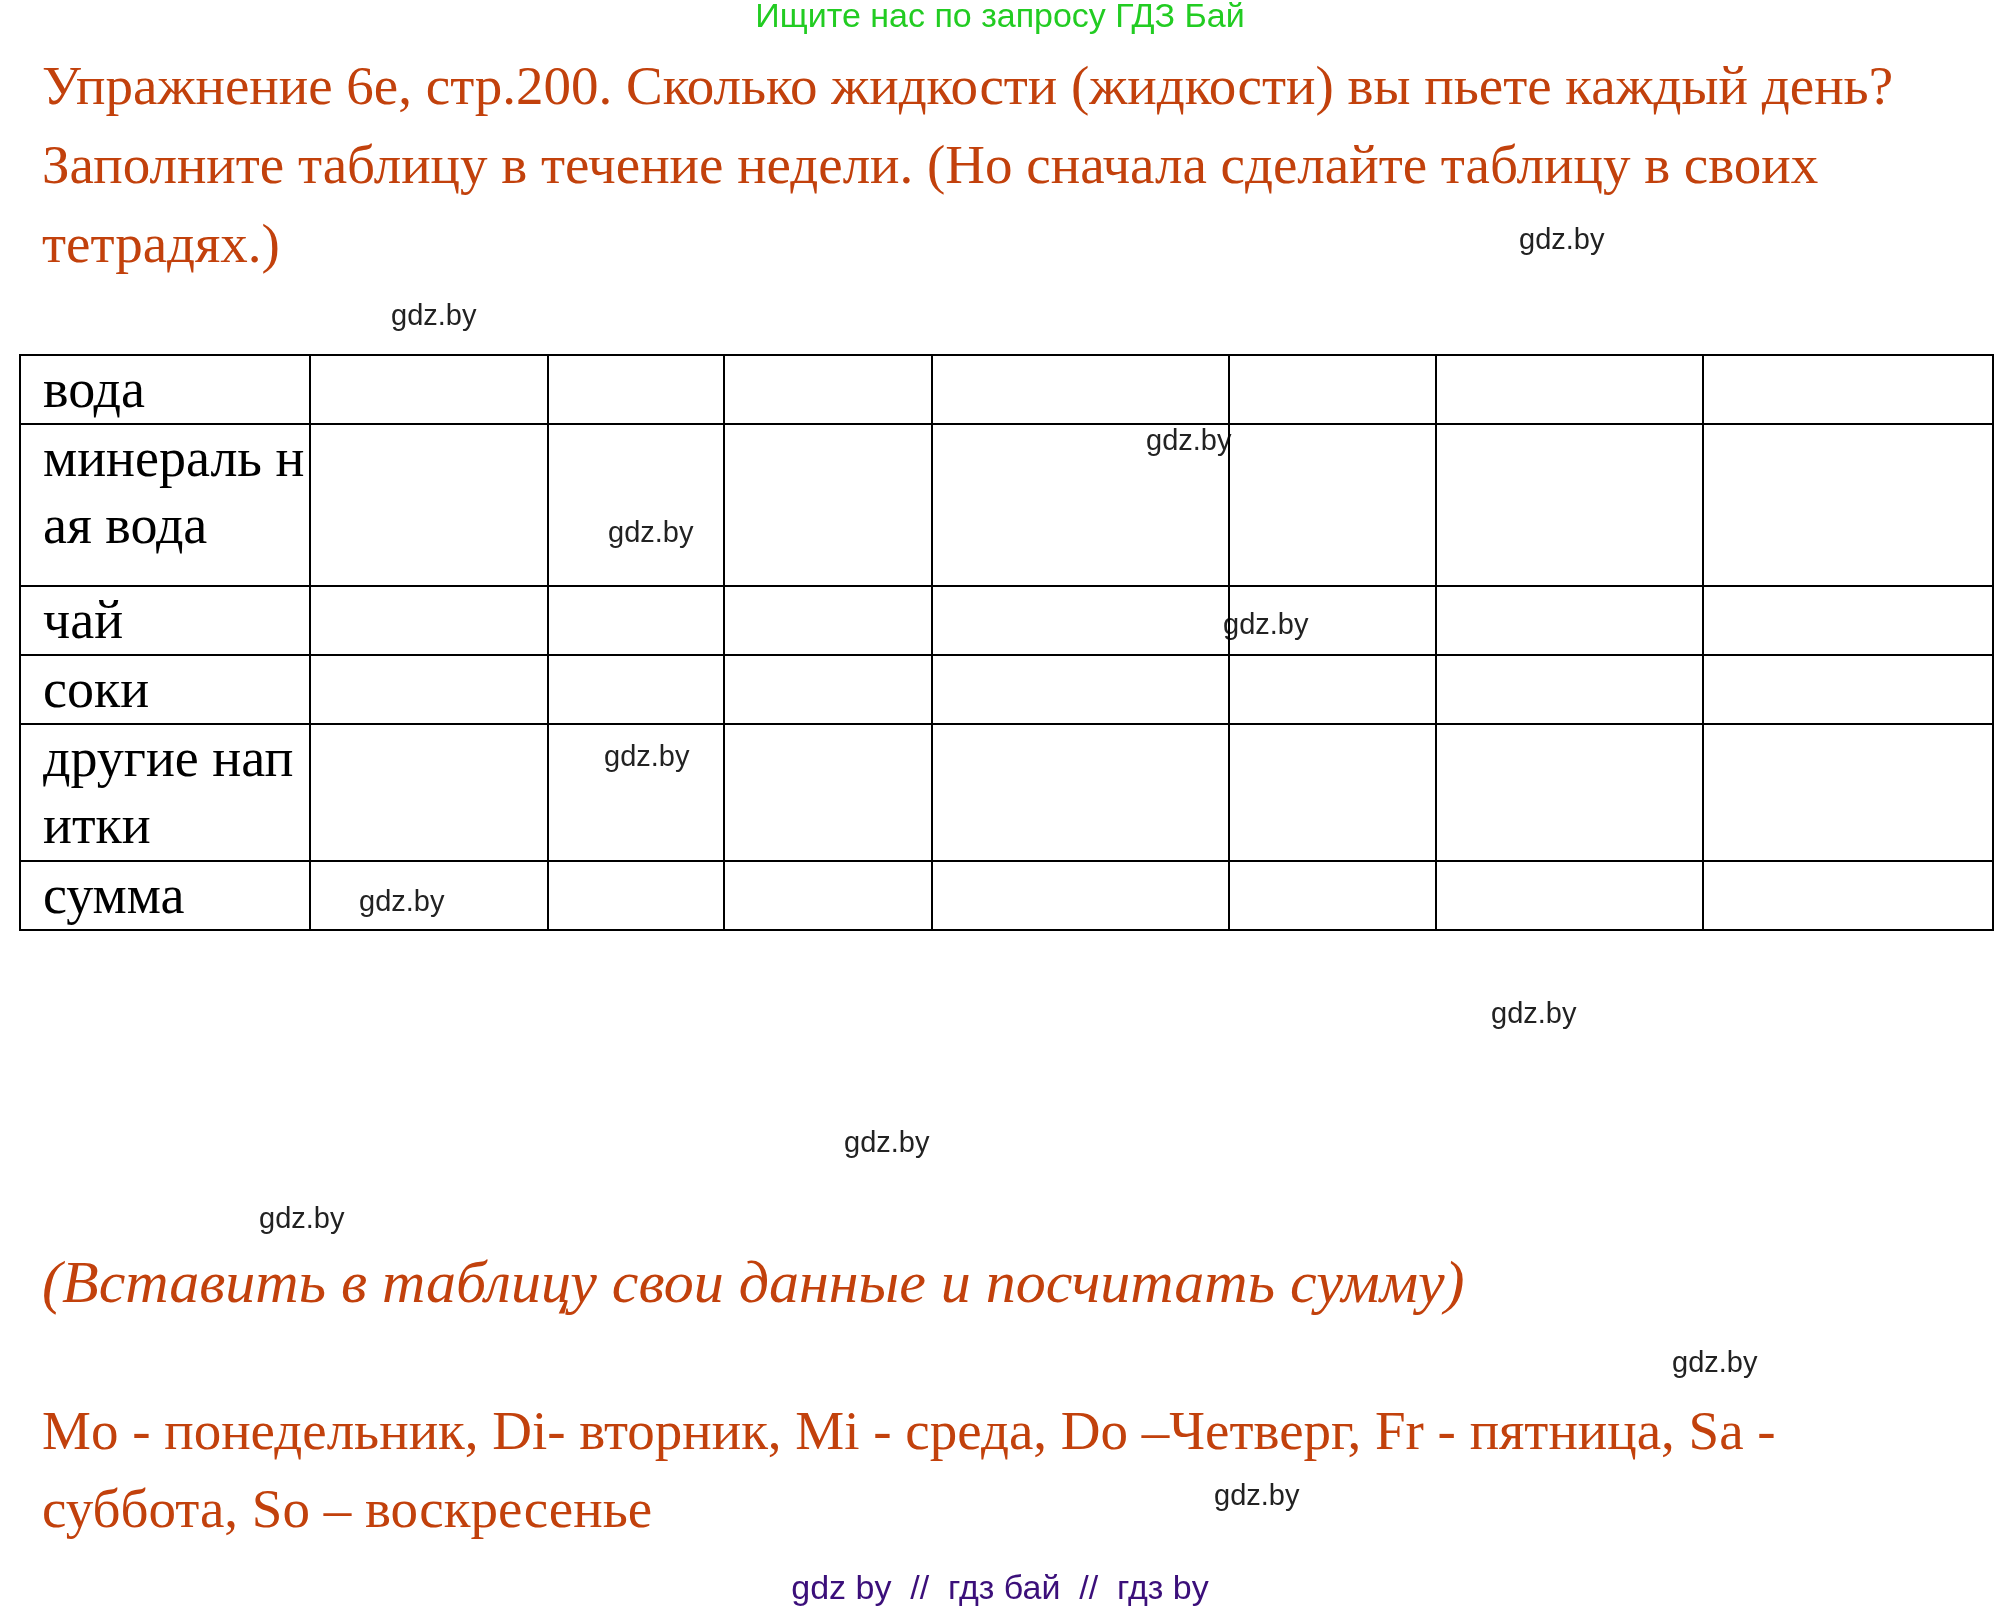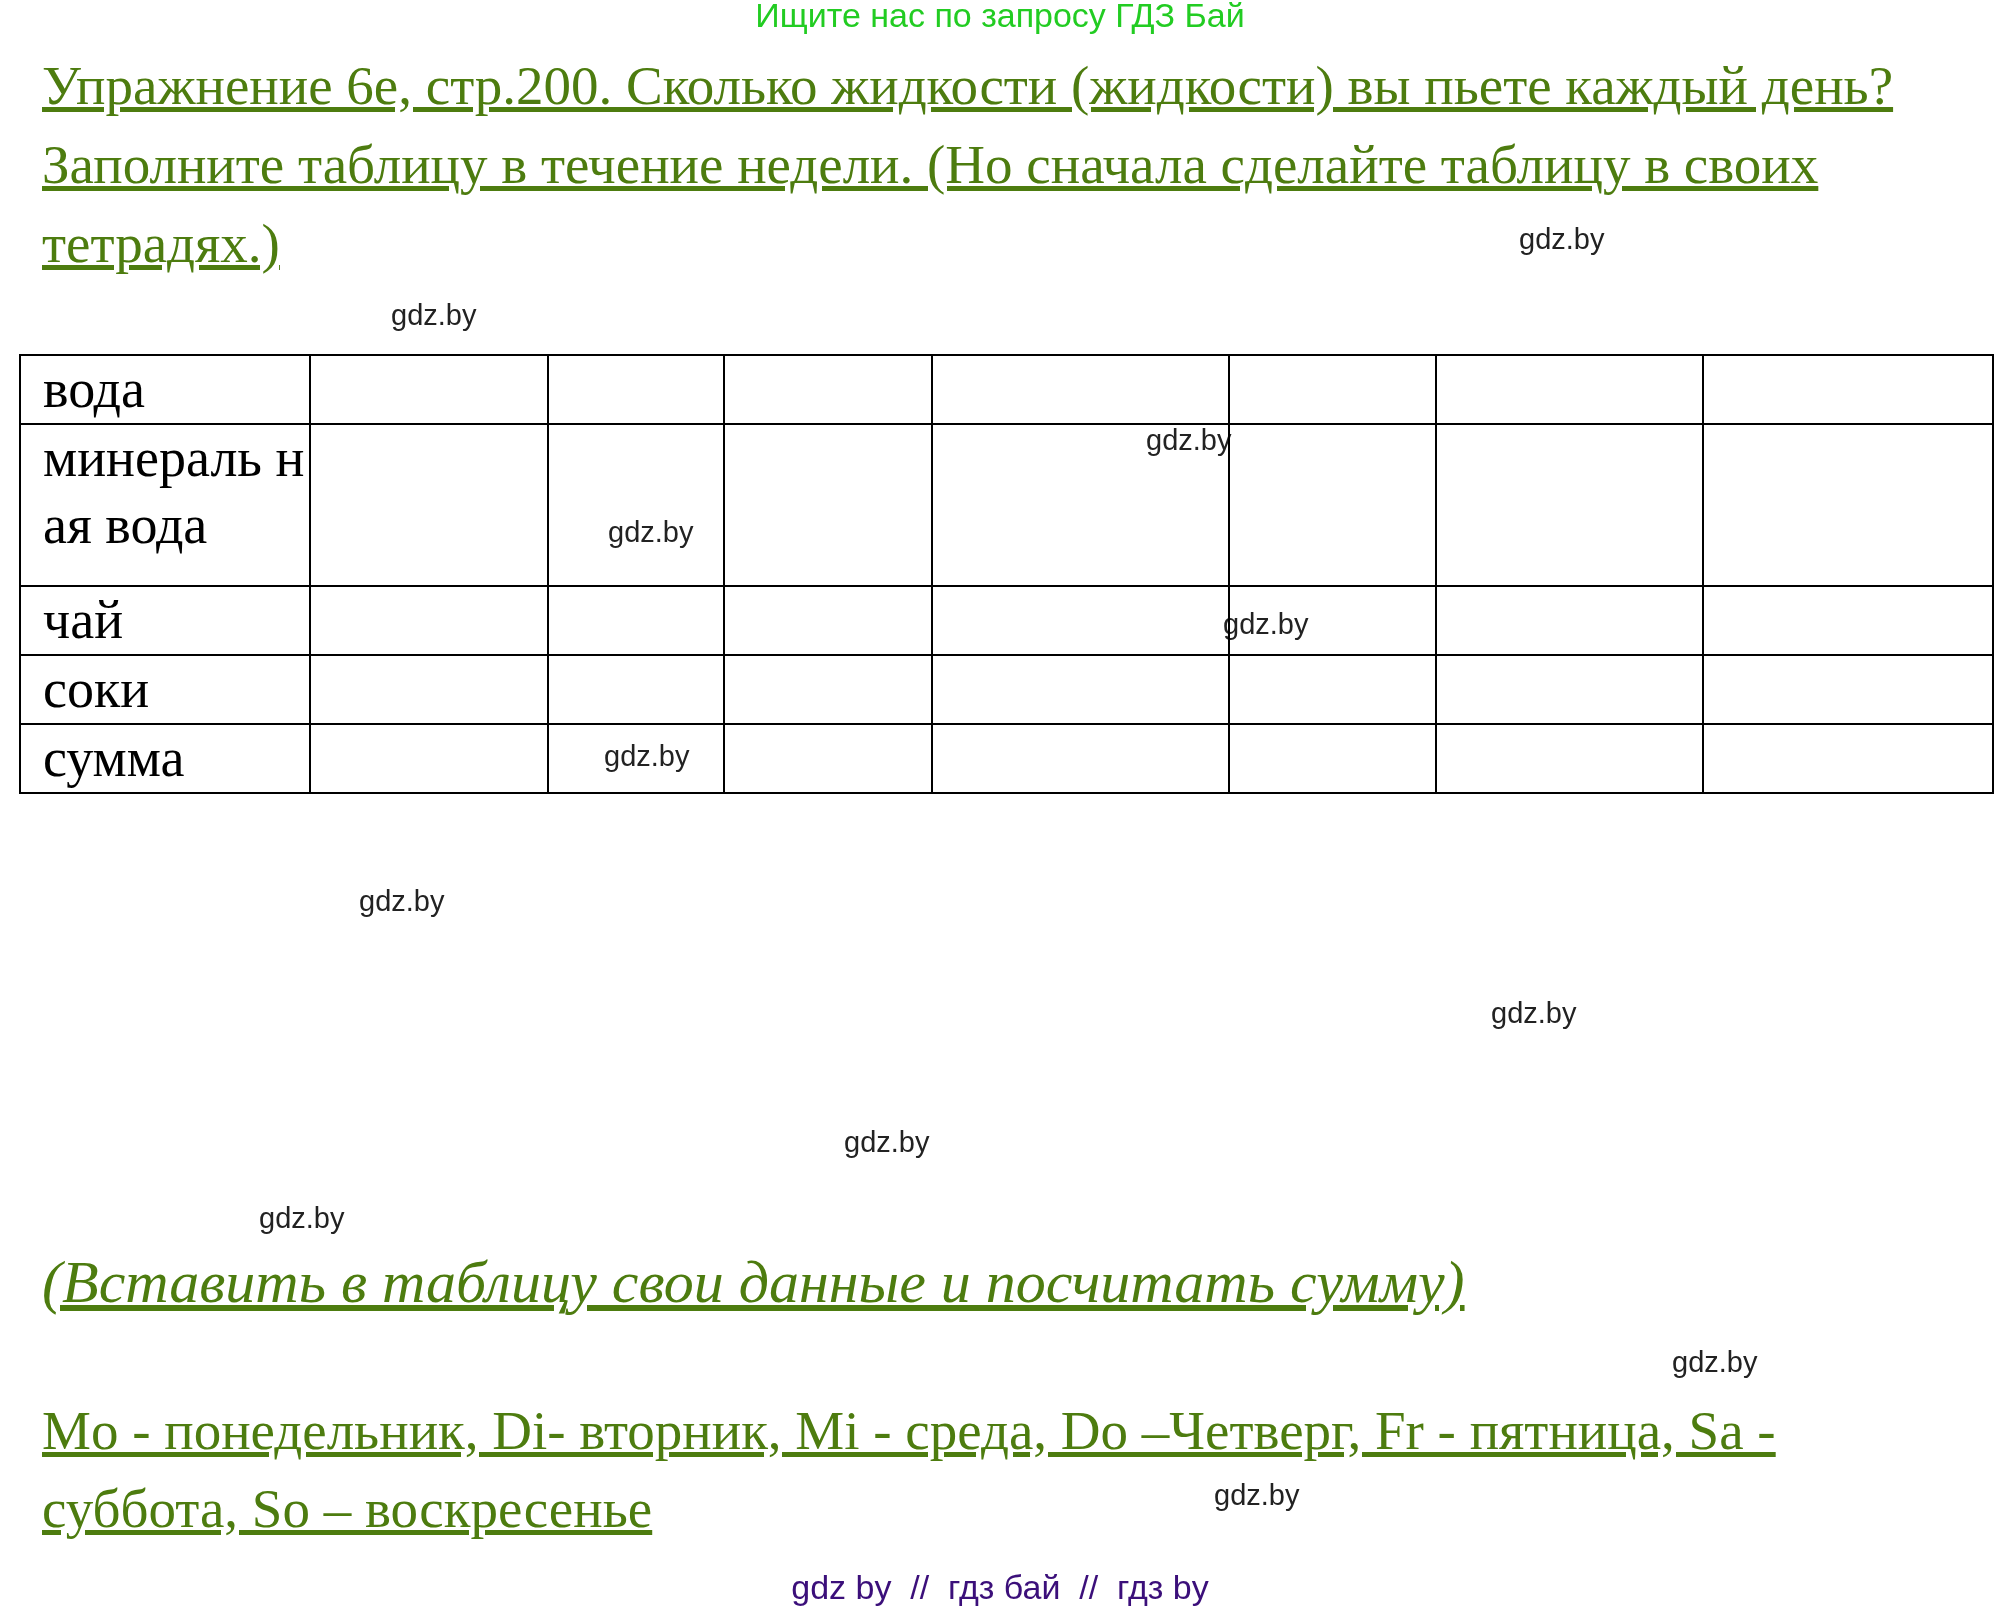--- a/index.html
+++ b/index.html
@@ -1,17 +1,17 @@
 <!DOCTYPE html>
 <html><head>
   <meta charset="utf-8">
   <style>
     html, body { margin: 0; padding: 0; background: #ffffff; }
     body { width: 2000px; height: 1606px; position: relative; overflow: hidden; }
-    .serif { font-family: "Liberation Serif", "DejaVu Serif", serif; color: #4d7c0f; text-decoration: underline; }
+    .serif { font-family: "Liberation Serif", "DejaVu Serif", serif; color: #c2410c; }
     .sans { font-family: "Liberation Sans", "DejaVu Sans", sans-serif; }
 
     .top-banner {
       position: absolute; left: 0; top: -4px; width: 2000px; text-align: center;
       font-size: 34px; color: #22cc22; letter-spacing: 0;
     }
     .task {
       position: absolute; left: 42px; top: 46px; width: 1940px;
       font-size: 55px; line-height: 79px;
     }
@@ -110,20 +110,30 @@
   <tr style="height:60px">
     <td>соки</td>
     <td class="cell"></td>
     <td class="cell"></td>
     <td class="cell"></td>
     <td class="cell"></td>
     <td class="cell"></td>
     <td class="cell"></td>
     <td class="cell"></td>
   </tr>
+  <tr style="height:137px">
+    <td>другие напитки</td>
+    <td class="cell"></td>
+    <td class="cell"></td>
+    <td class="cell"></td>
+    <td class="cell"></td>
+    <td class="cell"></td>
+    <td class="cell"></td>
+    <td class="cell"></td>
+  </tr>
   <tr style="height:68px">
     <td>сумма</td>
     <td class="cell"></td>
     <td class="cell"></td>
     <td class="cell"></td>
     <td class="cell"></td>
     <td class="cell"></td>
     <td class="cell"></td>
     <td class="cell"></td>
   </tr>

